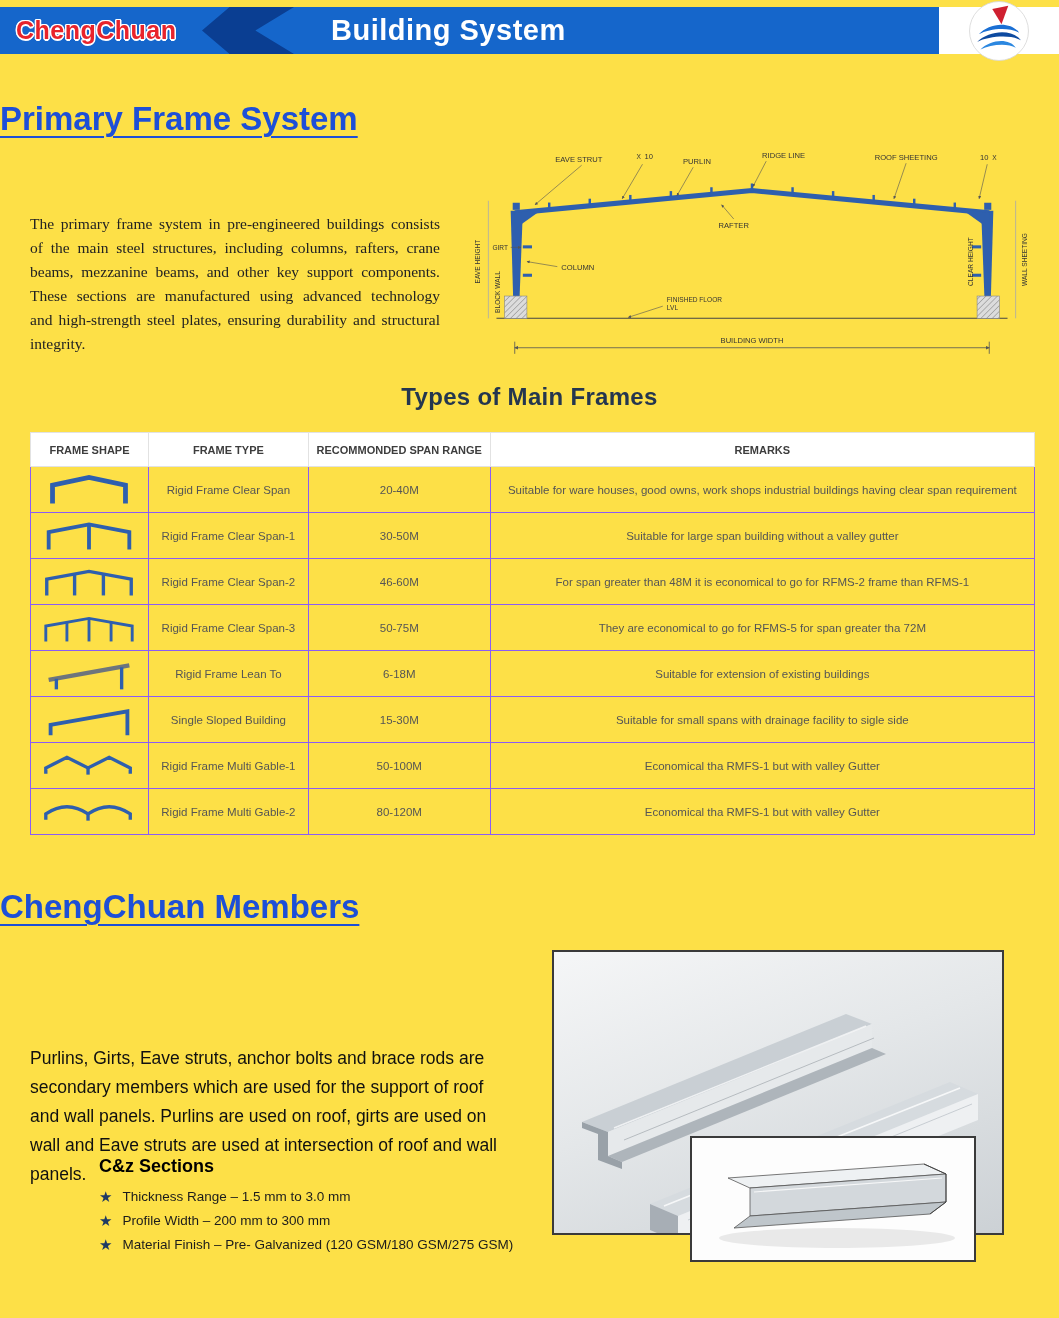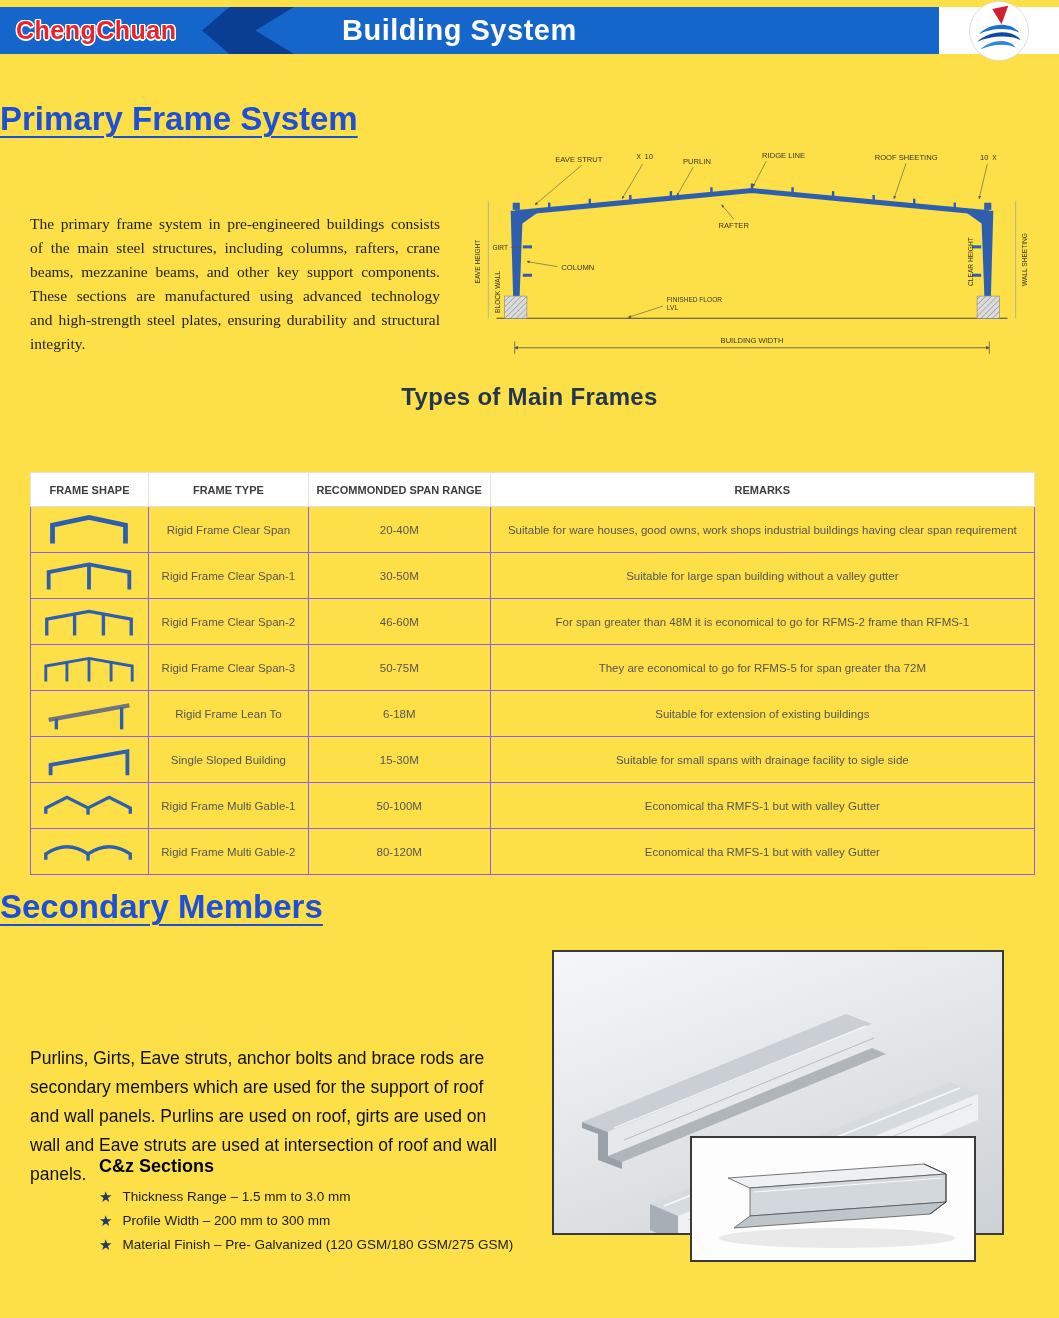--- a/index.html
+++ b/index.html
@@ -9,21 +9,21 @@
 
   
   .header { position:absolute; top:7px; left:0; width:100%; height:47px; display:flex; background:#1566cb; }
   .brand-zone { width:202px; display:flex; align-items:center; padding-left:16px; }
   .brand { font-size:25px; font-weight:bold; color:#e8232b; letter-spacing:.5px;
            text-shadow:-1.5px 0 #fff,1.5px 0 #fff,0 -1.5px #fff,0 1.5px #fff,
                        -1px -1px #fff,1px 1px #fff,1px -1px #fff,-1px 1px #fff; }
   .chevron { width:92px; background:#0a3e92;
              clip-path:polygon(100% 0,30% 0,0 50%,30% 100%,100% 100%,58% 50%); }
   .title-zone { flex:1; display:flex; align-items:center; }
-  .banner-title { color:#fff; font-size:29px; font-weight:bold; margin-left:48px; letter-spacing:.5px; }
+  .banner-title { color:#fff; font-size:29px; font-weight:bold; margin-left:37px; letter-spacing:.5px; }
   .logo-zone { width:120px; background:#fff; display:flex; align-items:center; justify-content:center; }
 
   
   .blue-title { position:absolute; left:0; width:100%; text-align:left;
                 font-size:33px; font-weight:bold; color:#1d4fd7; }
   .blue-title span { text-decoration:underline; text-decoration-thickness:2px; text-underline-offset:6px; }
   .t-primary { top:100px; }
   .t-secondary { top:888px; }
   .types-title { position:absolute; top:383px; left:0; width:100%; text-align:center;
                  font-size:24px; font-weight:bold; color:#24364f; letter-spacing:.3px; }
@@ -31,21 +31,21 @@
   
   .primary-para { position:absolute; top:196px; left:30px; width:410px;
                   font-family:"Liberation Serif", serif; font-size:15.5px; line-height:24px;
                   text-align:justify; color:#222; word-spacing:2px; }
   .diagram { position:absolute; top:148px; left:468px; width:568px; height:218px; }
   .diagram svg { width:100%; height:100%; }
   .dlabel { font-size:7.5px; fill:#333; font-family:"Liberation Sans",sans-serif; }
   .dlabel-sm { font-size:6.5px; fill:#333; font-family:"Liberation Sans",sans-serif; }
 
   
-  .frames-table { position:absolute; top:432px; left:30px; border-collapse:collapse; width:1005px;margin-top:40px; }
+  .frames-table { position:absolute; top:432px; left:30px; border-collapse:collapse; width:1005px; }
   .frames-table th { border:1px solid #e2e2e2; height:34px; font-size:11px; font-weight:bold;
                      color:#3d3d3d; background:#fff; }
   .frames-table td { border:1px solid #8b5cf6; height:46px; font-size:11.5px; color:#555;
                      text-align:center; vertical-align:middle; padding:2px 10px; }
   .shape-cell svg { display:block; margin:0 auto; }
 
   
   .sec-para { position:absolute; top:1012px; left:30px; width:484px; font-size:17.5px;
               line-height:29px; color:#101010;margin-top:32px; }
   .cz { position:absolute; top:1156px; left:82px;margin-left:17px; }
@@ -283,21 +283,21 @@
           </svg>
         </td>
         <td>Rigid Frame Multi Gable-2</td>
         <td>80-120M</td>
         <td>Economical tha RMFS-1 but with valley Gutter</td>
       </tr>
     </tbody>
   </table>
 
   <div class="blue-title t-secondary">
-    <span>Secondary Members</span>
+    <span>ChengChuan Members</span>
   </div>
 
   <p class="sec-para">Purlins, Girts, Eave struts, anchor bolts and brace rods are secondary members which are used for the support of roof and wall panels. Purlins are used on roof, girts are used on wall and Eave struts are used at intersection of roof and wall panels.</p>
 
   <div class="cz">
     <div class="cz-title">C&amp;z Sections</div>
     <ul>
       <li>
         <span class="star">★</span>
         <span>Thickness Range – 1.5 mm to 3.0 mm</span>

